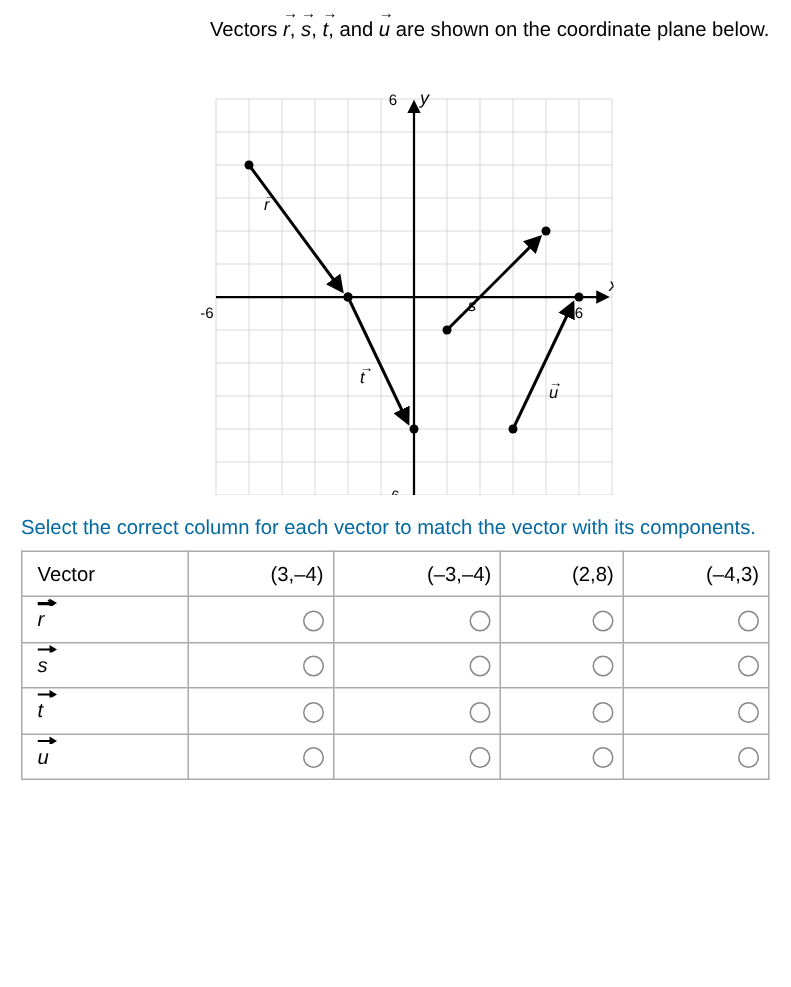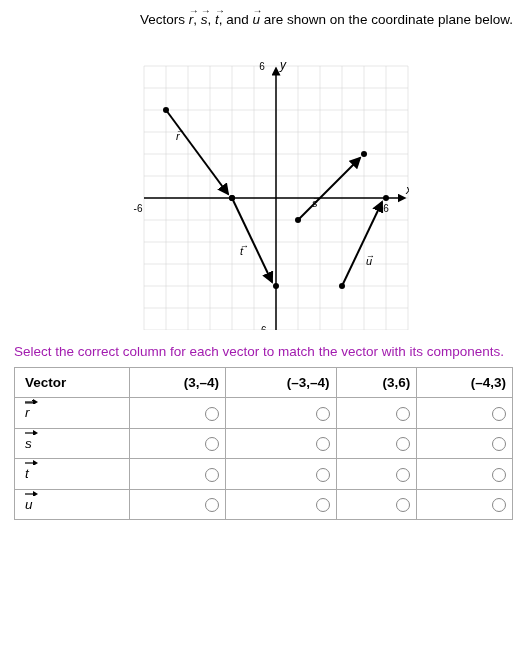--- a/index.html
+++ b/index.html
@@ -44,37 +44,37 @@
       display: flex;
       justify-content: center;
       margin-bottom: 14px;
     }
     .graph-svg {
       display: block;
     }
 
     
     .instruction-text {
-      color: #a21caf;
+      color: #0369a1;
       font-size: 13.5px;
       margin-bottom: 8px;
     }
     table {
       border-collapse: collapse;
       width: 100%;
       font-size: 13.5px;
     }
     th, td {
       border: 1px solid #aaa;
       text-align: right;
       padding: 7px 6px;
     }
     th {
       background: #fff;
-      font-weight: bold;
+      font-weight: normal;
     }
     td:first-child {
       text-align: left;
       padding-left: 10px;
       font-style: italic;
     }
     th:first-child {
       text-align: left;
       padding-left: 10px;
     }
@@ -211,21 +211,21 @@
 </div>
 
 <p class="instruction-text">Select the correct column for each vector to match the vector with its components.</p>
 
 <table>
   <thead>
     <tr>
       <th>Vector</th>
       <th>(3,–4)</th>
       <th>(–3,–4)</th>
-      <th>(3,6)</th>
+      <th>(2,8)</th>
       <th>(–4,3)</th>
     </tr>
   </thead>
   <tbody>
 
     <tr>
       <td>
         <span class="vec-label">
           <svg width="14" height="8" viewBox="0 0 14 8">
               <path d="M0 7 L10 7 L7 4 M10 7 L7 10" stroke="#000" stroke-width="1" fill="none"></path>

